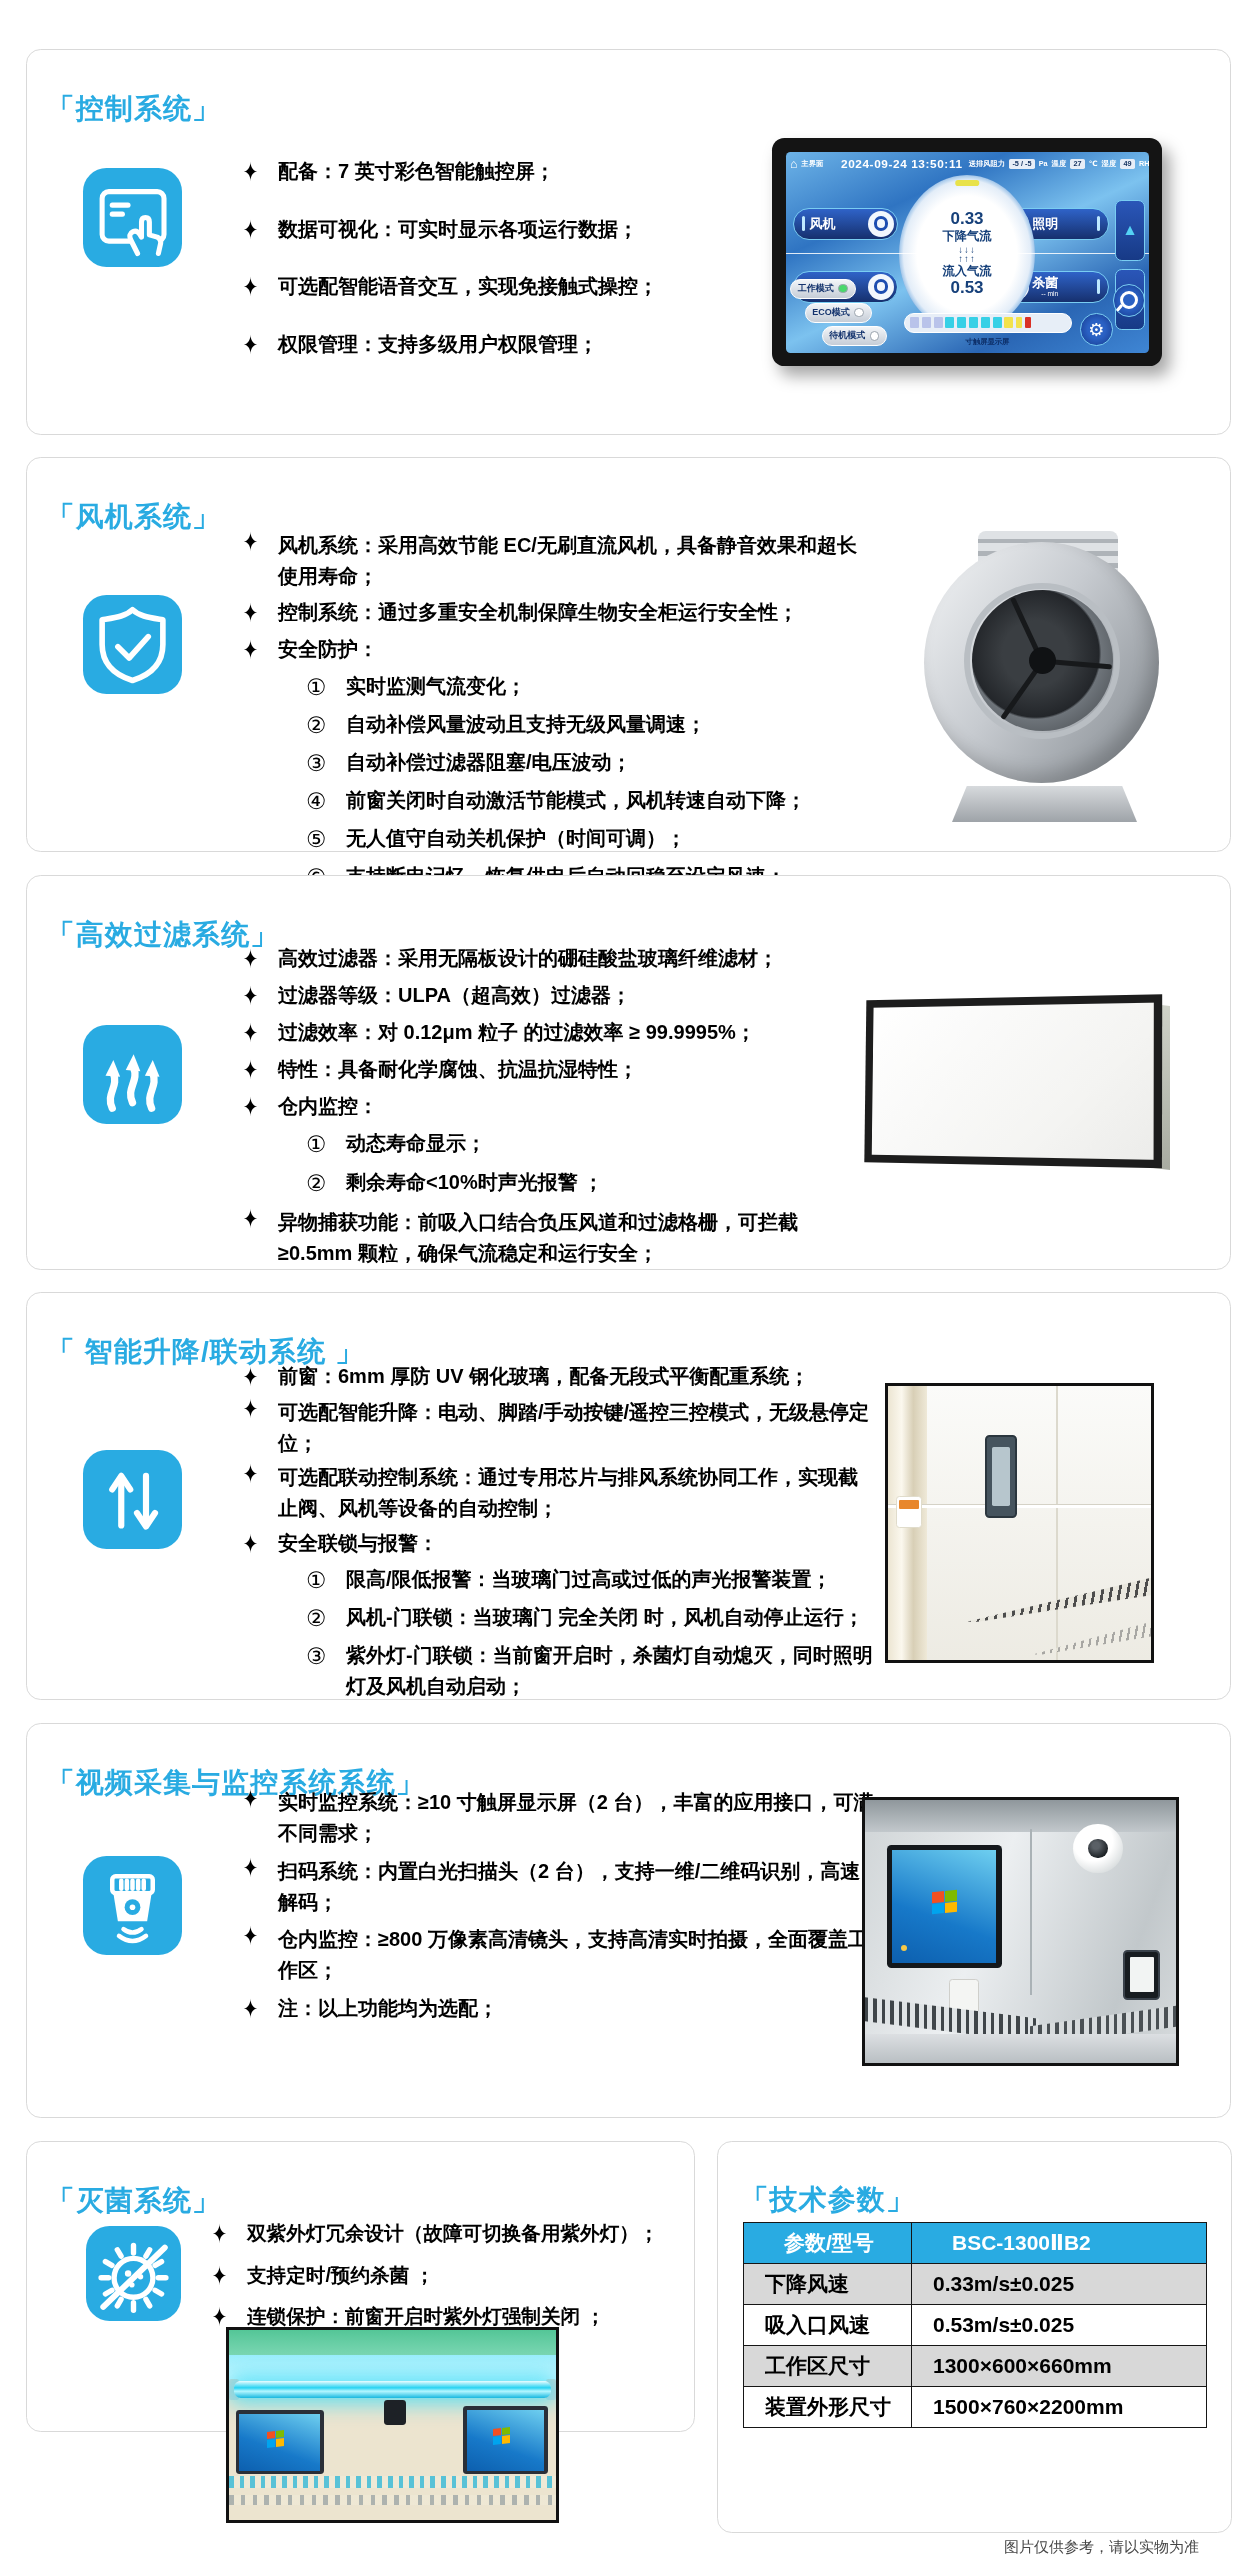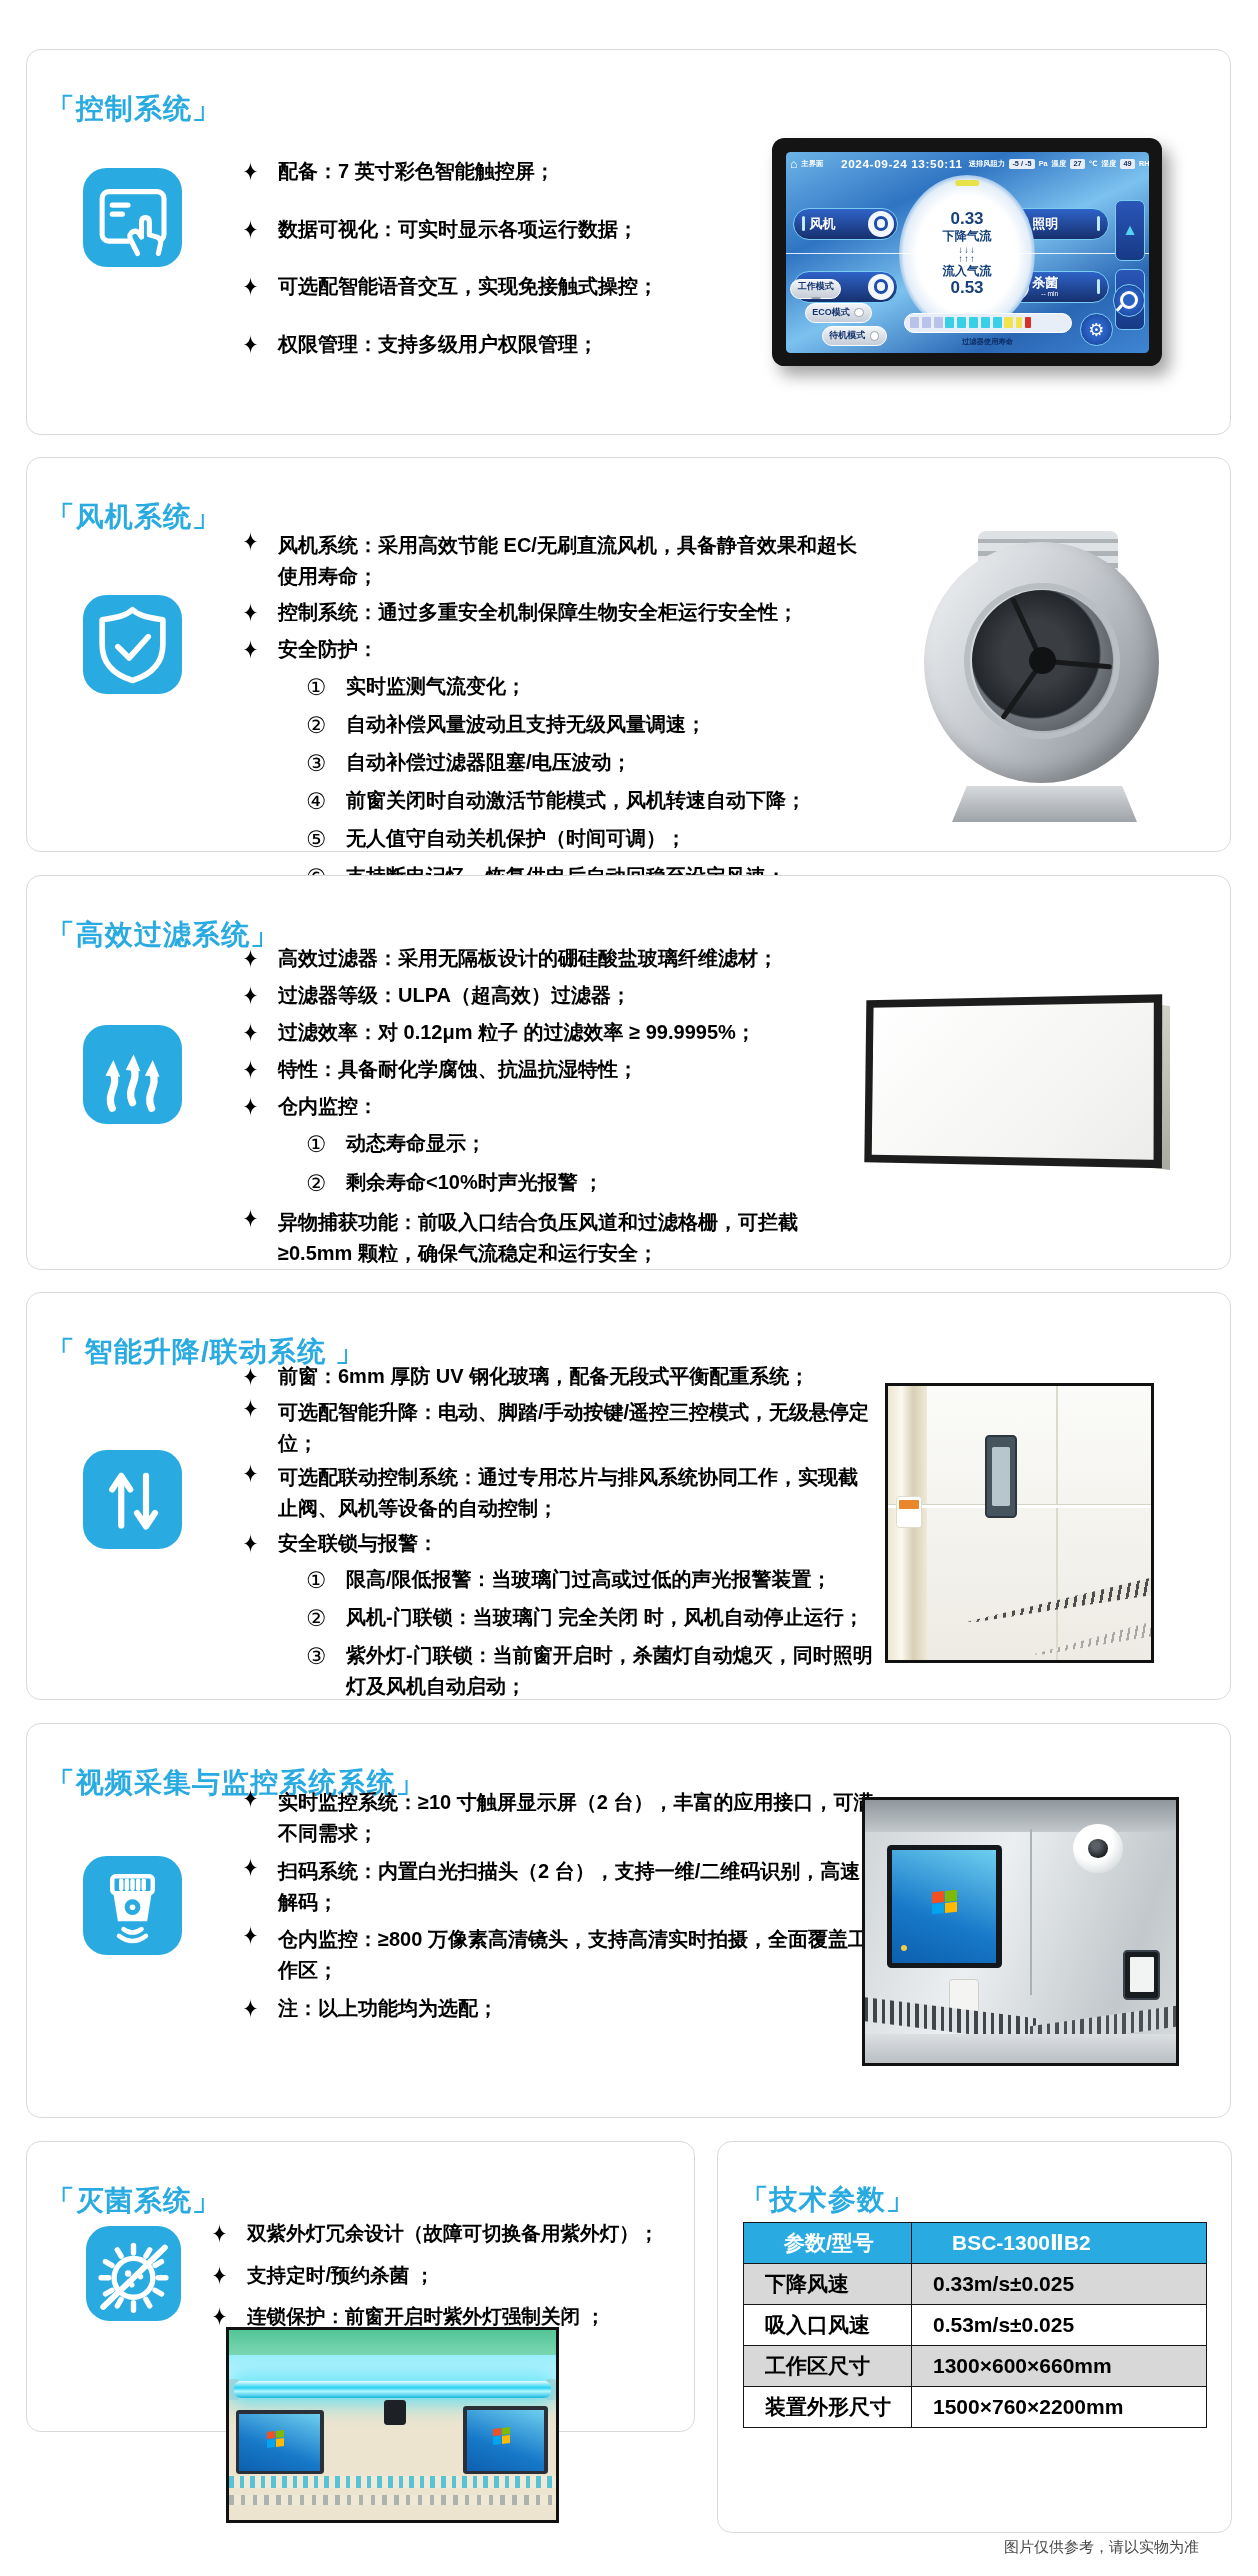--- a/index.html
+++ b/index.html
@@ -251,21 +251,21 @@
       </div>
       <div class="ts-split"></div>
 
       <div class="scrollbtn" style="top:48px;">
           <span>▲</span>
         </div>
       <div class="scrollbtn" style="top:117px;">
           <span>▼</span>
         </div>
 
-      <div class="mode" style="left:4.5px;bottom:54px;flex-direction:column;">
+      <div class="mode" style="left:4.5px;bottom:54px;">
         <span>工作模式</span>
           <span class="md" style="background:#49d86c;"></span>
       </div>
       <div class="mode" style="left:19px;bottom:30px;">
         <span>ECO模式</span>
           <span class="md" style="background:#fff;"></span>
       </div>
       <div class="mode" style="left:36px;bottom:6.7px;">
         <span>待机模式</span>
           <span class="md" style="background:#fff;"></span>
@@ -277,21 +277,21 @@
           <span class="seg" style="background:#b9c3ea;"></span>
         <span class="seg" style="background:#37d0e6;"></span>
           <span class="seg" style="background:#37d0e6;"></span>
           <span class="seg" style="background:#37d0e6;"></span>
         <span class="seg" style="background:#37d0e6;"></span>
           <span class="seg" style="background:#37d0e6;"></span>
         <span class="seg" style="background:#f2e24b;"></span>
           <span class="seg" style="background:#f2e24b;width:5.6px;"></span>
         <span class="seg" style="background:#d93025;width:6.7px;"></span>
       </div>
-      <div class="flt-label" style="left:118px;bottom:5.6px;width:168px;">过滤器使用寿命</div>
+      <div class="flt-label" style="left:118px;bottom:5.6px;width:168px;">寸触屏显示屏</div>
 
       <div class="rbtn" style="right:36px;bottom:6.7px;width:32.5px;height:32.5px;font-size:18px;color:#fff;">
           <span>⚙</span>
         </div>
       <div class="rbtn" style="right:3.4px;bottom:36px;width:32.5px;height:32.5px;">
           <span class="mag-ring"></span>
         </div>
     </div>
   </div>
 </section>

